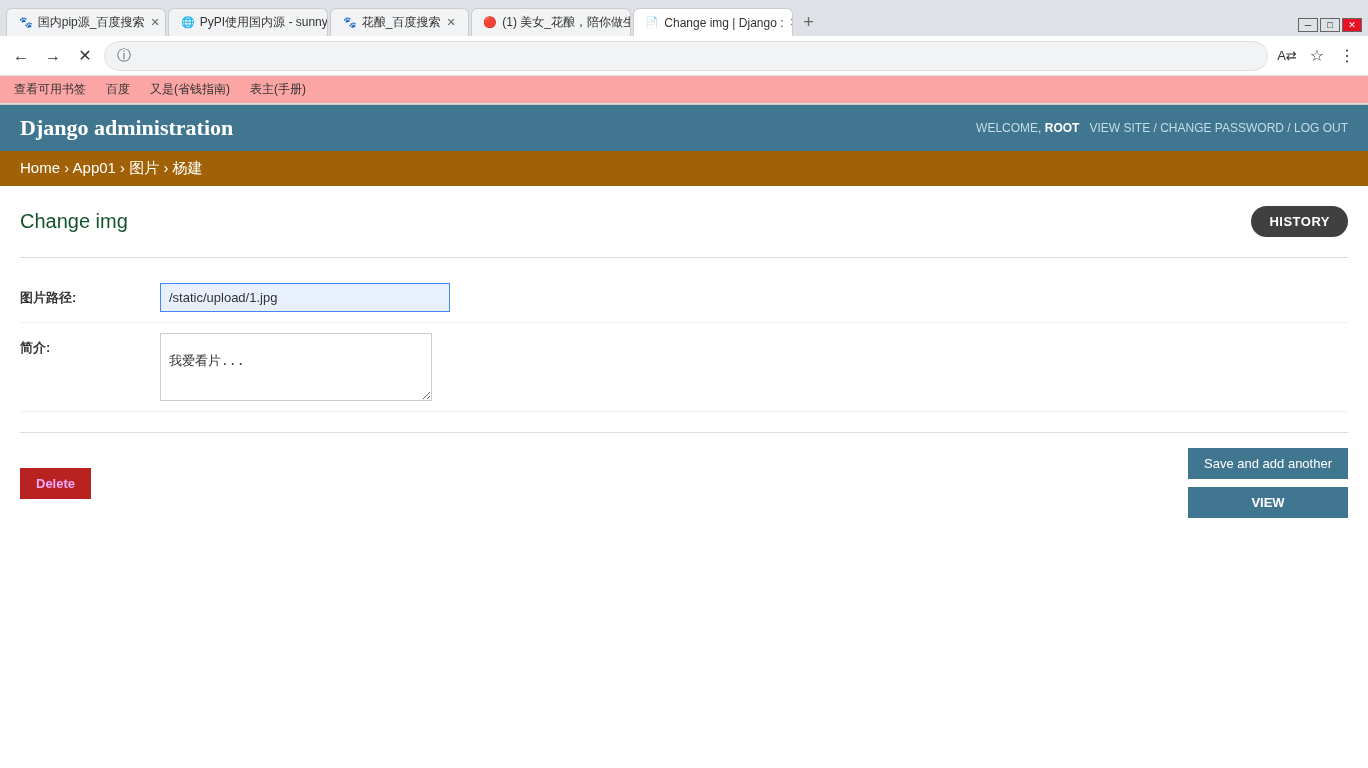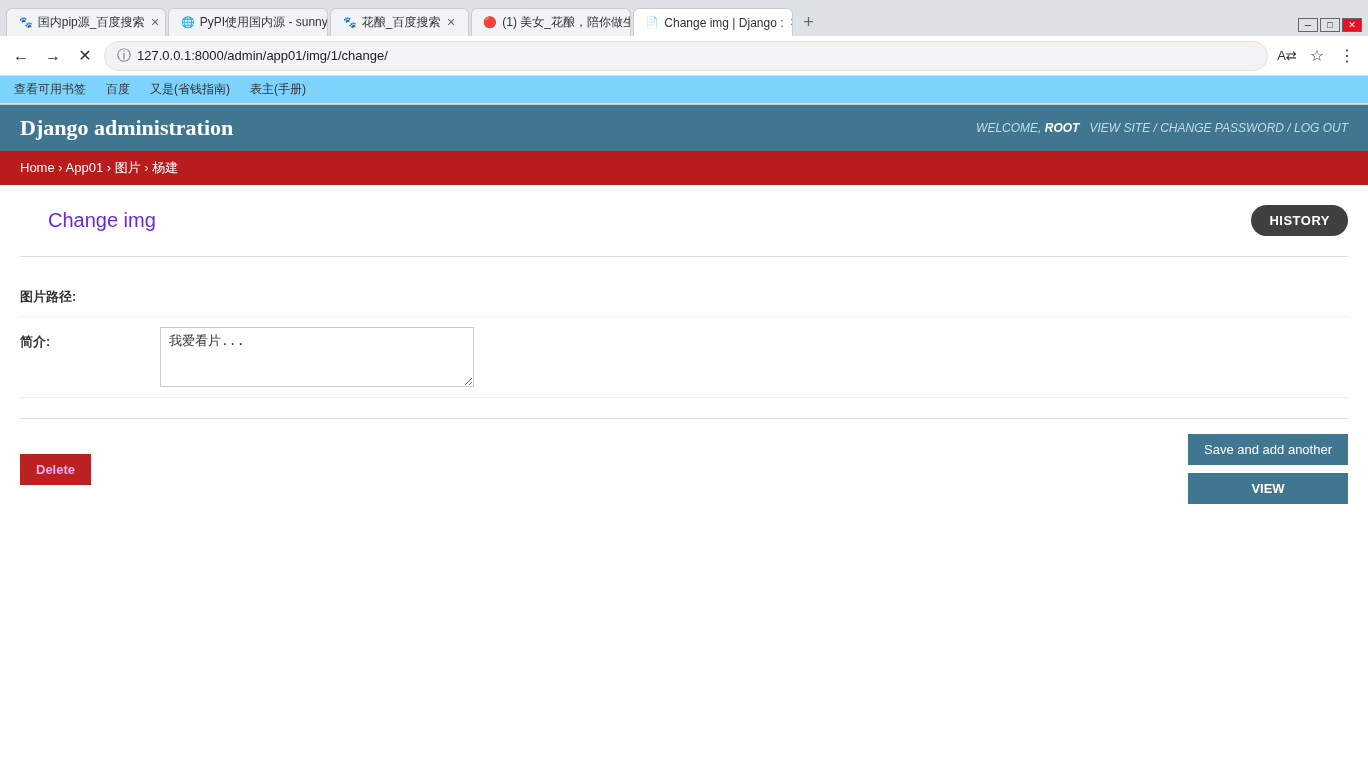--- a/index.html
+++ b/index.html
@@ -15,46 +15,46 @@
     .tab-new { width: 28px; height: 28px; display: flex; align-items: center; justify-content: center; font-size: 18px; color: #666; cursor: pointer; }
 
     .nav-bar { display: flex; align-items: center; padding: 4px 8px; background: #fff; border-bottom: 1px solid #e0e0e0; gap: 6px; height: 40px; }
     .nav-btn { width: 26px; height: 26px; display: flex; align-items: center; justify-content: center; border-radius: 50%; cursor: pointer; color: #333; font-size: 16px; }
     .address-bar { flex: 1; display: flex; align-items: center; background: #f1f3f4; border: 1px solid #e0e0e0; border-radius: 20px; padding: 0 12px; height: 30px; font-size: 13px; color: #333; gap: 6px; }
     .address-bar .lock-icon { color: #5f6368; font-size: 14px; }
     .address-text { flex: 1; color: #202124; }
     .nav-actions { display: flex; gap: 4px; }
 
     
-    .bookmarks-bar { background: #7dd3fc; border-bottom: 1px solid #e0e0e0; padding: 3px 8px; display: flex; gap: 8px; font-size: 12px; color: #333; align-items: center; }
+    .bookmarks-bar { background: #fca5a5; border-bottom: 1px solid #e0e0e0; padding: 3px 8px; display: flex; gap: 8px; font-size: 12px; color: #333; align-items: center; }
     .bookmark-item { padding: 2px 6px; cursor: pointer; white-space: nowrap; }
 
     
     .django-header { background: #417690; padding: 10px 20px; display: flex; justify-content: space-between; align-items: center; text-align: right; }
     .django-title { color: #fff; font-size: 22px; font-weight: bold; font-family: 'Georgia', serif; }
-    .django-user-info { color: #c2dce8; font-size: 12px; font-style: italic; }
+    .django-user-info { color: #c2dce8; font-size: 12px; }
     .django-user-info a, .django-user-info span { color: #c2dce8; text-decoration: none; }
     .django-user-info strong { color: #fff; }
 
-    .breadcrumb-bar { background: #b91c1c; padding: 8px 20px; font-size: 13px; color: #fff; }
+    .breadcrumb-bar { background: #a16207; padding: 8px 20px; font-size: 15px; color: #fff; }
     .breadcrumb-bar a { color: #fff; text-decoration: none; }
     .breadcrumb-bar span { color: #fff; }
 
     .main-content { padding: 20px; background: #fff; min-height: 500px; }
 
     .page-header { display: flex; justify-content: space-between; align-items: center; margin-bottom: 20px; }
-    .page-title { font-size: 20px; color: #6d28d9; font-weight: normal; margin-left: 28px; }
+    .page-title { font-size: 20px; color: #14532d; font-weight: normal; }
     .history-btn { background: #404040; color: #fff; border: none; padding: 8px 18px; border-radius: 20px; font-size: 13px; font-weight: bold; cursor: pointer; letter-spacing: 0.5px; }
 
     .form-section { border-top: 1px solid #ddd; padding-top: 15px; }
     .form-row { display: flex; align-items: flex-start; padding: 10px 0; border-bottom: 1px solid #f0f0f0; }
     .form-label { width: 140px; padding-top: 6px; font-size: 13px; color: #333; font-weight: bold; padding-right: 10px; }
     .form-input { width: 290px; padding: 6px 8px; border: 1px solid #ccc; font-size: 13px; color: #333; }
     .form-input.highlighted { background: #e8f0fe; border-color: #4285f4; }
-    .form-textarea { width: 314px; padding: 4px 8px; border: 1px solid #ccc; font-size: 13px; color: #333; resize: vertical; min-height: 60px; }
+    .form-textarea { width: 272px; padding: 18px 8px; border: 1px solid #ccc; font-size: 13px; color: #333; resize: vertical; min-height: 60px; }
 
     .submit-row { display: flex; justify-content: space-between; align-items: center; padding: 15px 0; margin-top: 20px; border-top: 1px solid #ddd; }
     .delete-btn { background: #ba2121; color: #f0abfc; border: none; padding: 8px 16px; font-size: 13px; cursor: pointer; font-weight: bold; }
     .action-btns { display: flex; gap: 8px; flex-direction: column; }
     .save-btn { background: #417690; color: #fff; border: none; padding: 8px 16px; font-size: 13px; cursor: pointer; }
     .save-btn.primary { background: #417690; font-weight: bold; }
   </style>
 </head>
 <body>
 
@@ -94,21 +94,20 @@
       <div style="width:20px;height:14px;border:1px solid #666;background:#e81123;display:flex;align-items:center;justify-content:center;font-size:9px;color:white;cursor:pointer;">✕</div>
     </div>
   </div>
 
   <div class="nav-bar">
     <div class="nav-btn">←</div>
     <div class="nav-btn">→</div>
     <div class="nav-btn">✕</div>
     <div class="address-bar">
       <span class="lock-icon">ⓘ</span>
-      <span class="address-text">127.0.0.1:8000/admin/app01/img/1/change/</span>
     </div>
     <div class="nav-actions">
       <div class="nav-btn" style="font-size:13px;">A⇄</div>
       <div class="nav-btn">☆</div>
       <div class="nav-btn">⋮</div>
     </div>
   </div>
 
   <div class="bookmarks-bar">
     <span class="bookmark-item">查看可用书签</span>
@@ -145,20 +144,21 @@
 <div class="main-content">
   <div class="page-header">
     <h1 class="page-title">Change img</h1>
     <button class="history-btn">HISTORY</button>
   </div>
 
   <div class="form-section">
 
     <div class="form-row">
       <div class="form-label">图片路径:</div>
+      <input type="text" class="form-input highlighted" value="/static/upload/1.jpg" style="">
     </div>
 
 
     <div class="form-row">
       <div class="form-label">简介:</div>
       <textarea class="form-textarea" style="">我爱看片...</textarea>
     </div>
   </div>
 
   <div class="submit-row">

